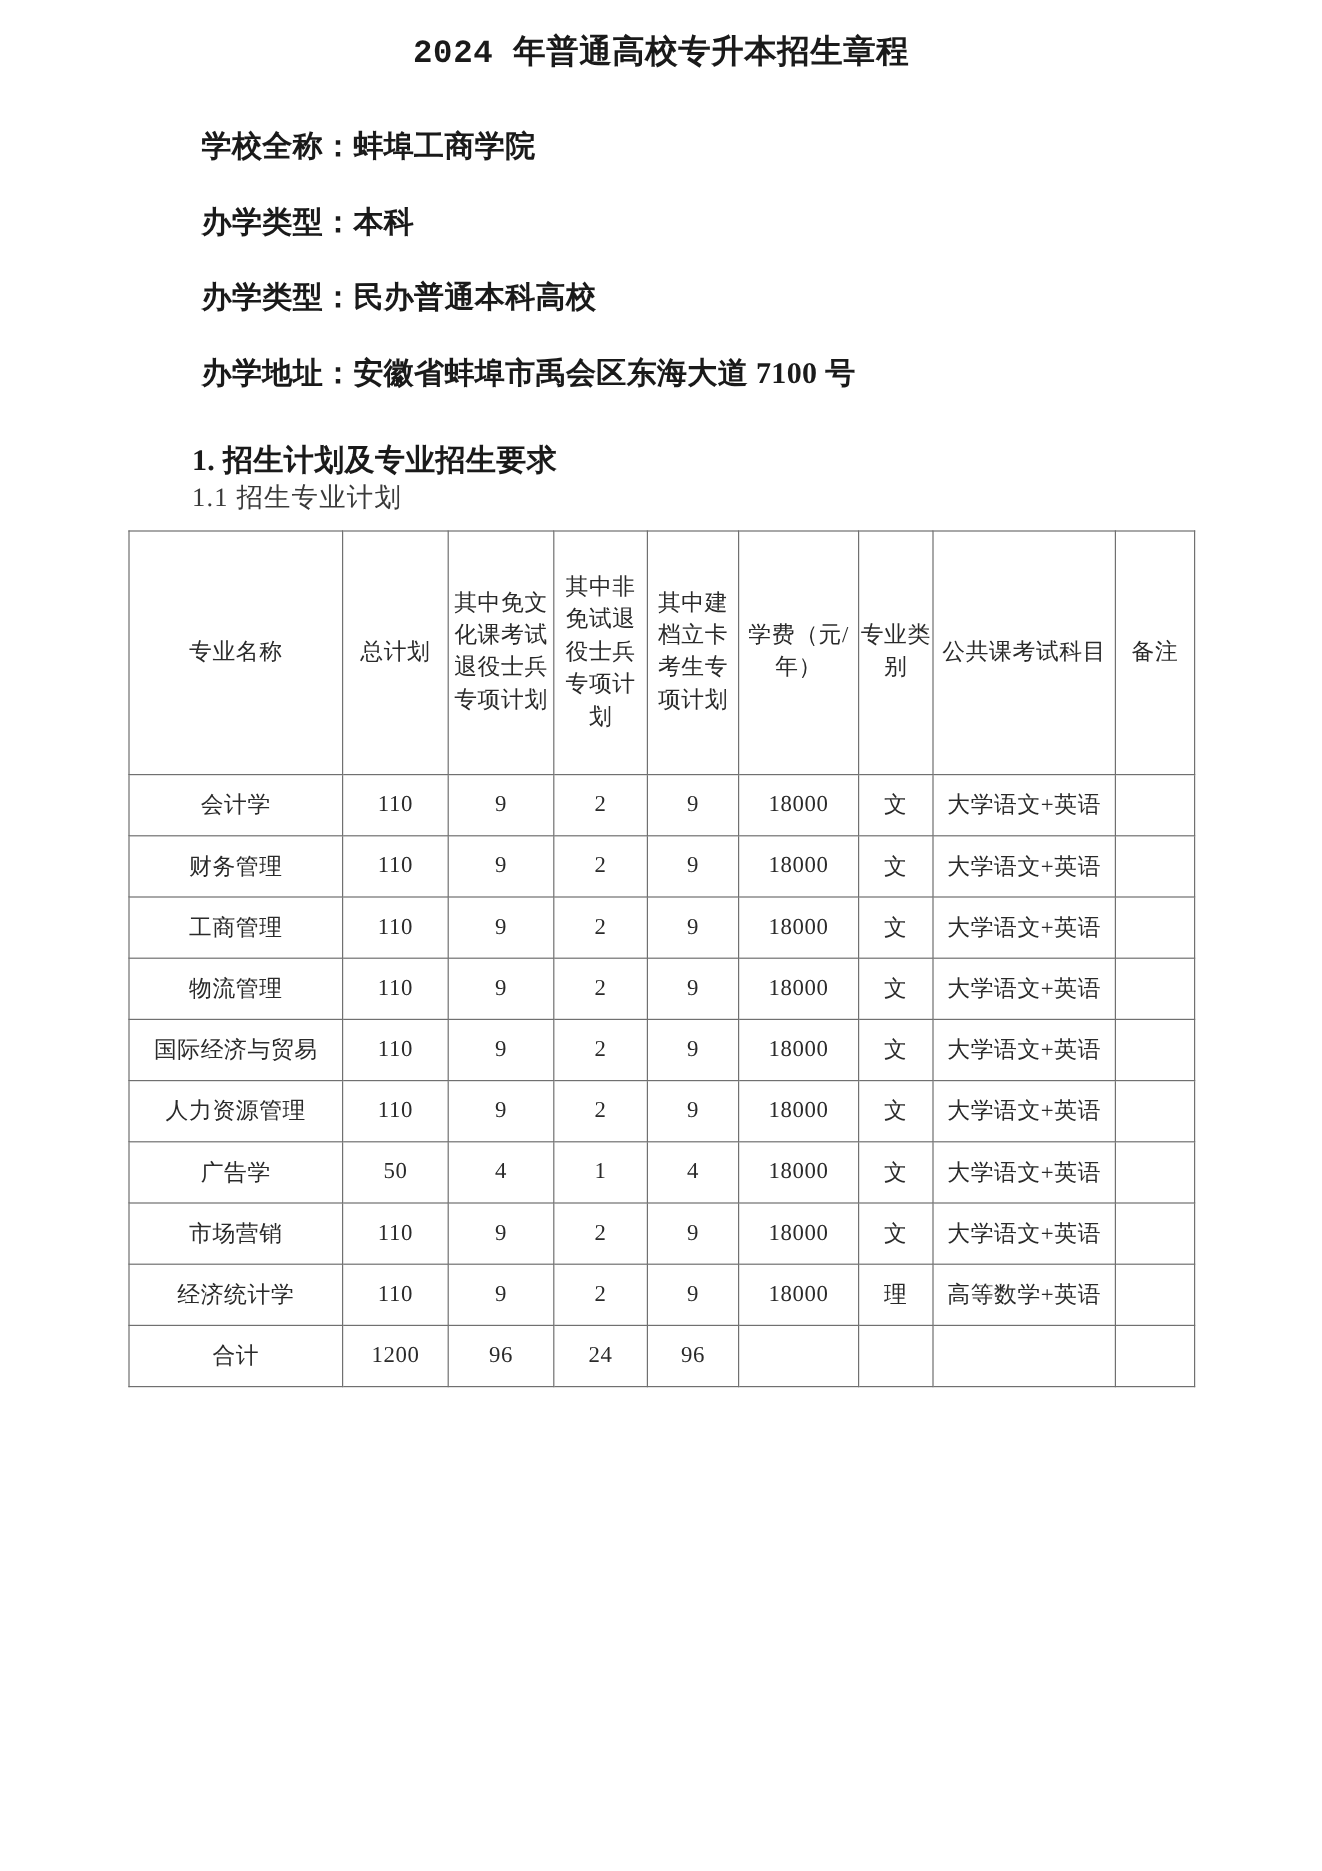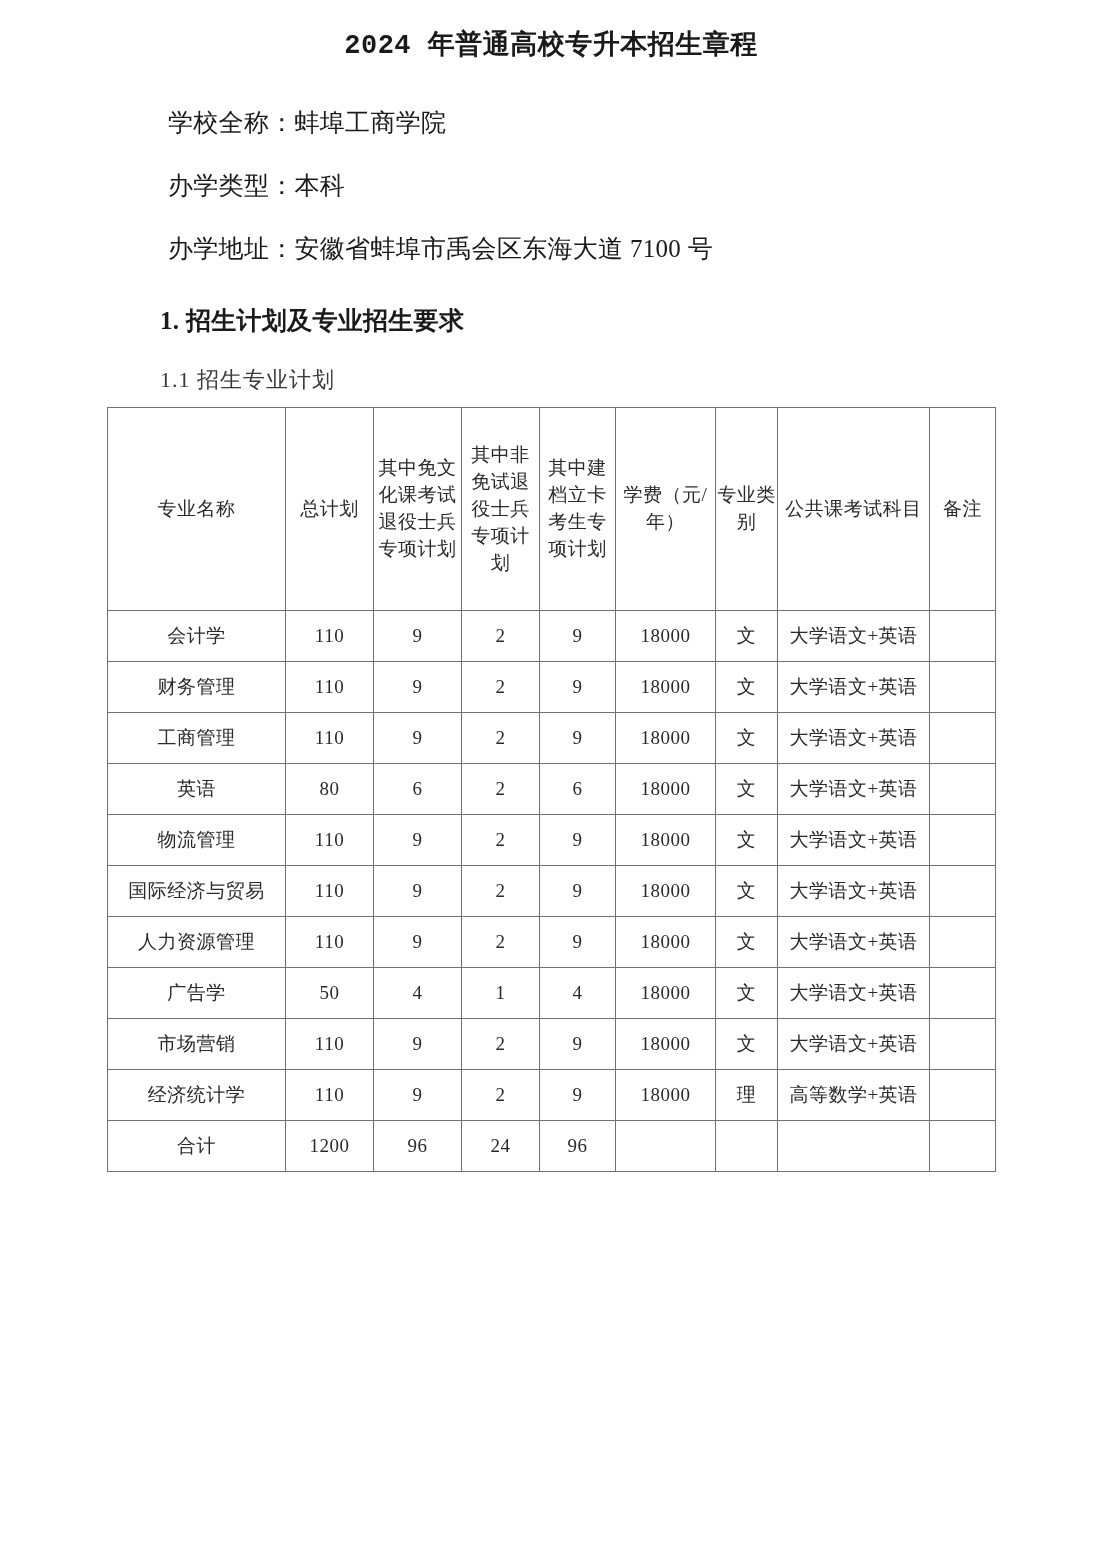--- a/index.html
+++ b/index.html
@@ -34,42 +34,41 @@
   .title-line-1 { margin-top: 138px; }
   .title-line-2 { margin-top: 30px; font-family: Liberation Mono, monospace; }
 
   
   .info-list {
     margin: 0;
     padding: 0;
     list-style: none;
   }
   .info-line {
-    font-weight: normal;
+    font-weight: bold;
     font-size: 25px;
     line-height: 1.2;
     margin-left: 168px;
     margin-top: 33px;
     letter-spacing: 0.3px;
     white-space: nowrap;
   }
   .info-line:first-child { margin-top: 46px; }
 
   
   .section-heading {
     font-weight: bold;
     font-size: 25px;
     margin-left: 160px;
     margin-top: 40px;
     letter-spacing: 0.3px;
   }
   .sub-heading {
     font-size: 22px;
     margin-left: 160px;
-    margin-top: 28px;
     color: #3a3a3a;
     letter-spacing: 1px;
   }
 
   
   .table-wrap {
     margin-top: 12px;
     margin-left: 107px;
     width: 888px;
   }
@@ -125,20 +124,21 @@
 </head>
 <body>
 
 <div class="page">
 
   <div class="doc-title title-line-2">2024 年普通高校专升本招生章程</div>
 
   <ul class="info-list">
     <li class="info-line">学校全称：蚌埠工商学院</li>
     <li class="info-line">办学类型：本科</li>
+    <li class="info-line">办学类型：民办普通本科高校</li>
     <li class="info-line">办学地址：安徽省蚌埠市禹会区东海大道 7100 号</li>
   </ul>
 
   <div class="section-heading">1. 招生计划及专业招生要求</div>
   <div class="sub-heading">1.1 招生专业计划</div>
 
   <div class="table-wrap">
     <table class="plan-table">
       <colgroup>
         <col class="c-major">
@@ -192,31 +192,20 @@
             <td>110</td>
             <td>9</td>
             <td>2</td>
             <td>9</td>
             <td>18000</td>
             <td>文</td>
             <td>大学语文+英语</td>
             <td></td>
           </tr>
           <tr>
-            <td>英语</td>
-            <td>80</td>
-            <td>6</td>
-            <td>2</td>
-            <td>6</td>
-            <td>18000</td>
-            <td>文</td>
-            <td>大学语文+英语</td>
-            <td></td>
-          </tr>
-          <tr>
             <td>物流管理</td>
             <td>110</td>
             <td>9</td>
             <td>2</td>
             <td>9</td>
             <td>18000</td>
             <td>文</td>
             <td>大学语文+英语</td>
             <td></td>
           </tr>

